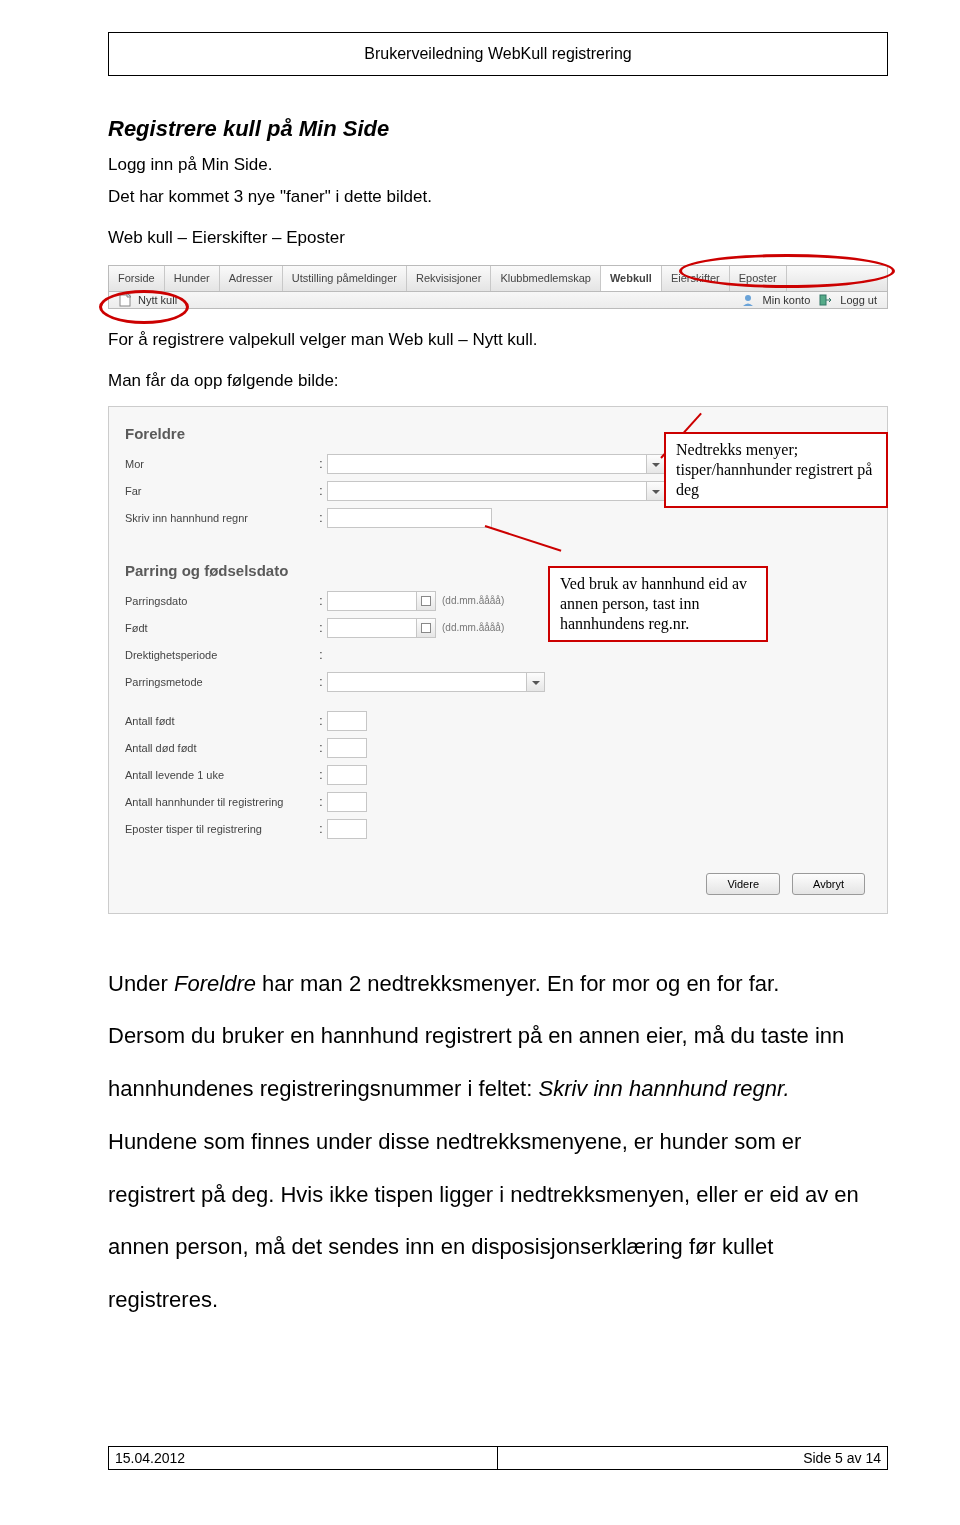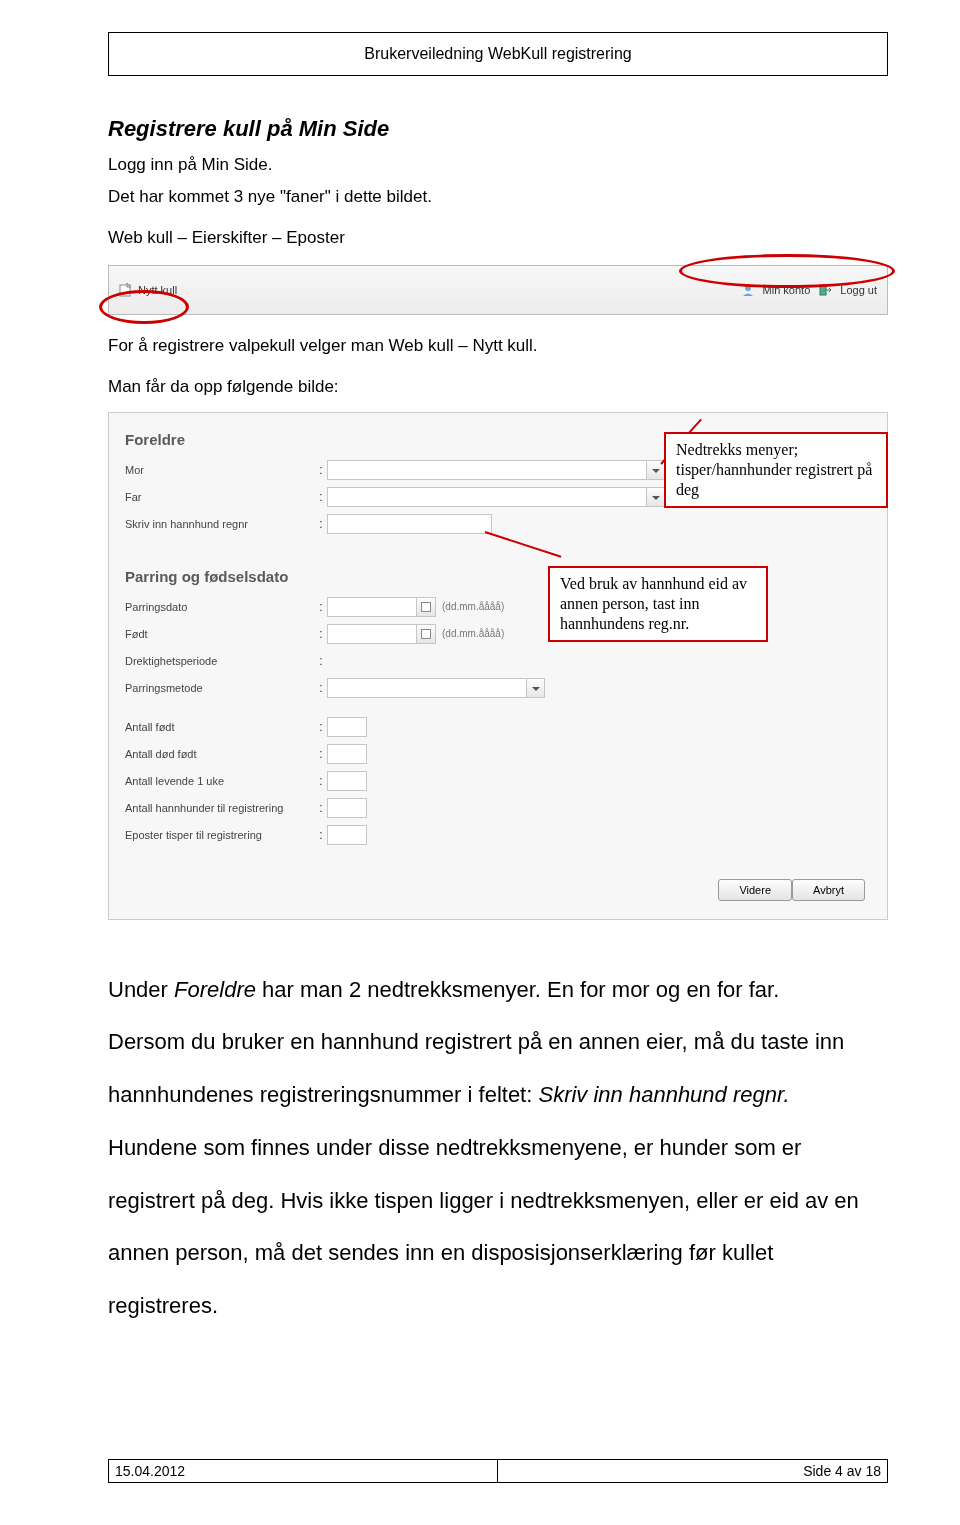--- a/index.html
+++ b/index.html
@@ -9,21 +9,21 @@
   .title-it { font-style: italic; font-weight: bold; font-size: 22px; margin-bottom: 10px; }
   .body-text { font-size: 17px; line-height: 1.5; margin-bottom: 6px; }
   .body-text-sp { font-size: 22px; line-height: 2.4; }
   .it { font-style: italic; }
 
   
   .ss1 { margin: 14px 0 18px 0; border: 1px solid #bbb; background: linear-gradient(#fdfdfd,#eee); font-size: 12px; color: #333; }
   .ss1-tabs { display:flex; align-items:center; height: 26px; background: linear-gradient(#fafafa,#e4e4e4); border-bottom:1px solid #bbb; }
   .ss1-tab { padding: 0 9px; height:100%; display:flex; align-items:center; border-right:1px solid #c8c8c8; font-size:11px; color:#444; }
   .ss1-tab.active { font-weight:bold; background:#fff; }
-  .ss1-sub { display:flex; justify-content:space-between; align-items:center; height:48px; padding:0 10px; background:linear-gradient(#f7f7f7,#ececec); }
+  .ss1-sub { display:flex; justify-content:space-between; align-items:center; height:16px; padding:0 10px; background:linear-gradient(#f7f7f7,#ececec); }
   .ss1-nytt { display:flex; align-items:center; gap:5px; font-size:11px; color:#333;}
   .ss1-right { display:flex; align-items:center; gap:8px; font-size:11px;}
   .ico { width:14px; height:14px; display:inline-block; }
 
   
   .oval { position:absolute; border:3px solid #c00; border-radius:50%; pointer-events:none; }
 
   
   .ss2 { position:relative; margin: 12px 0 10px 0; border:1px solid #ccc; background:#f7f7f7; padding: 14px 16px 18px 16px; font-size:12px; color:#333; }
   .ss2 h3 { font-size:15px; font-weight:bold; color:#5a5a5a; margin: 4px 0 10px 0; }
@@ -33,44 +33,55 @@
   .inp { height:20px; border:1px solid #c6c6c6; background:#fff; font-size:11px; }
   .inp.sel { width:320px; }
   .inp.txt { width:165px; }
   .inp.date { width:90px; }
   .inp.sm { width:40px; }
   .caret { display:inline-block; width:18px; height:20px; border:1px solid #c6c6c6; border-left:none; background:linear-gradient(#fdfdfd,#e6e6e6); position:relative;}
   .caret:after{content:"";position:absolute;left:5px;top:8px;border-left:4px solid transparent;border-right:4px solid transparent;border-top:4px solid #555;}
   .cal { display:inline-block; width:20px; height:20px; border:1px solid #c6c6c6; background:linear-gradient(#fdfdfd,#e6e6e6); margin-left:-1px; position:relative;}
   .cal:after{content:"";position:absolute;inset:4px;border:1px solid #888;background:#fff;}
   .hint { font-size:10px; color:#777; margin-left:6px;}
-  .btnrow { display:flex; justify-content:flex-end; gap:0; margin-top:32px; padding-right:6px;}
+  .btnrow { display:flex; justify-content:flex-end; gap:12px; margin-top:32px; padding-right:6px;}
   .btn { padding:4px 20px; font-size:11px; border:1px solid #9a9a9a; border-radius:3px; background:linear-gradient(#fdfdfd,#e4e4e4);}
 
   
   .callout { position:absolute; border:2px solid #c00; background:#fff; padding:6px 10px; font-family: "Times New Roman", serif; font-size:16px; line-height:1.25; }
   .redline { position:absolute; background:#c00; height:2px; transform-origin: left center; }
 
-  .footer { position:absolute; left:108px; right:72px; bottom:42px; border:1px solid #000; height:24px; display:flex; font-size:14px;}
+  .footer { position:absolute; left:108px; right:72px; bottom:55px; border:1px solid #000; height:24px; display:flex; font-size:14px;}
   .footer .cell1 { width:50%; border-right:1px solid #000; padding:3px 6px;}
   .footer .cell2 { width:50%; text-align:right; padding:3px 6px;}
 </style>
 </head>
 <body>
 
 <div class="page">
 
   <div class="header-bar">Brukerveiledning WebKull registrering</div>
 
   <div class="title-it">Registrere kull på Min Side</div>
   <div class="body-text">Logg inn på Min Side.</div>
   <div class="body-text">Det har kommet 3 nye "faner" i dette bildet.</div>
   <div class="body-text" style="margin-top:16px">Web kull – Eierskifter – Eposter</div>
 
   <div class="ss1" style="position:relative;">
+    <div class="ss1-tabs">
+      <div class="ss1-tab">Forside</div>
+      <div class="ss1-tab">Hunder</div>
+      <div class="ss1-tab">Adresser</div>
+      <div class="ss1-tab">Utstilling påmeldinger</div>
+      <div class="ss1-tab">Rekvisisjoner</div>
+      <div class="ss1-tab">Klubbmedlemskap</div>
+      <div class="ss1-tab active">Webkull</div>
+      <div class="ss1-tab">Eierskifter</div>
+      <div class="ss1-tab">Eposter</div>
+    </div>
     <div class="ss1-sub">
       <div class="ss1-nytt">
         <span class="ico">
           <svg viewBox="0 0 14 14">
               <rect x="1" y="2" width="10" height="11" fill="#fff" stroke="#888"></rect>
               <path d="M8 0 L12 4 L8 4 Z" fill="#cde" stroke="#888"></path>
             </svg>
         </span>
         <span>Nytt kull</span>
       </div>
@@ -188,14 +199,14 @@
   </p>
   <p class="body-text-sp">
     <span>Dersom du bruker en hannhund registrert på en annen eier, må du taste inn hannhundenes registreringsnummer i feltet: </span><span class="it">Skriv inn hannhund regnr.</span>
   </p>
   <p class="body-text-sp">Hundene som finnes under disse nedtrekksmenyene, er hunder som er registrert på deg. Hvis ikke tispen ligger i nedtrekksmenyen, eller er eid av en annen person, må det sendes inn en disposisjonserklæring før kullet registreres.</p>
 
 </div>
 
 <div class="footer">
   <div class="cell1">15.04.2012</div>
-  <div class="cell2">Side 4 av 18</div>
+  <div class="cell2">Side 5 av 14</div>
 </div>
 
 </body></html>

